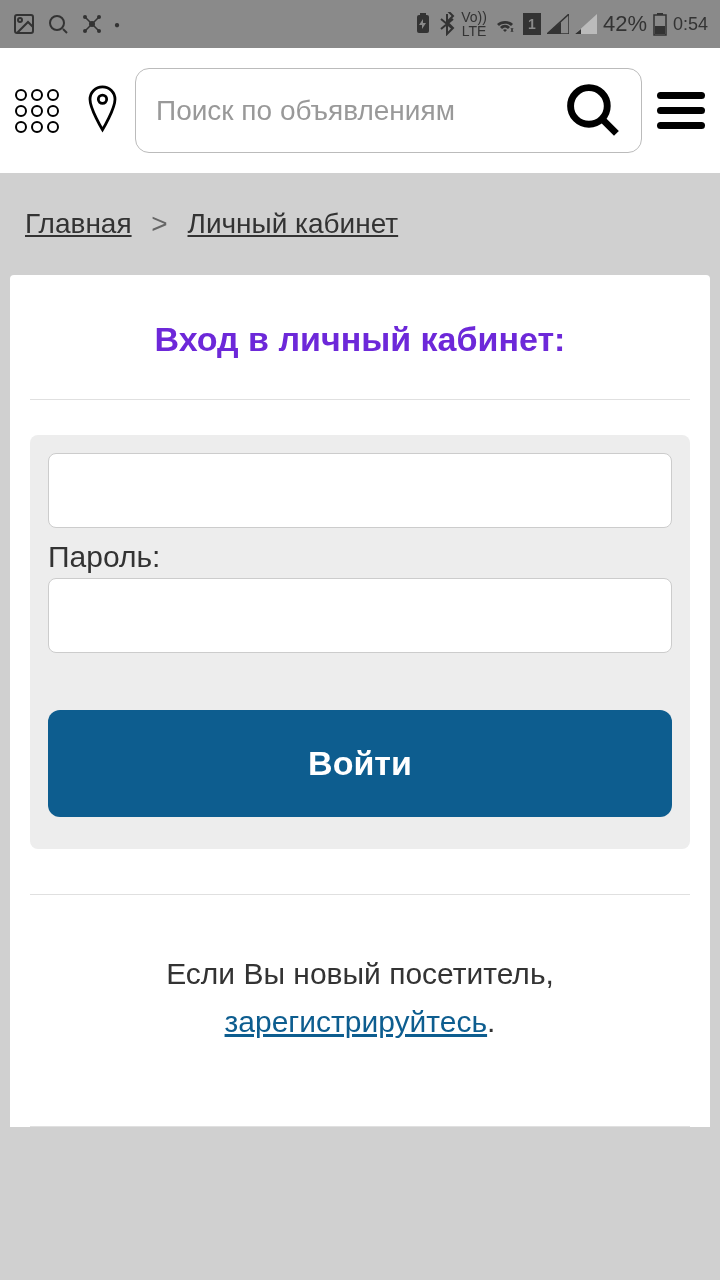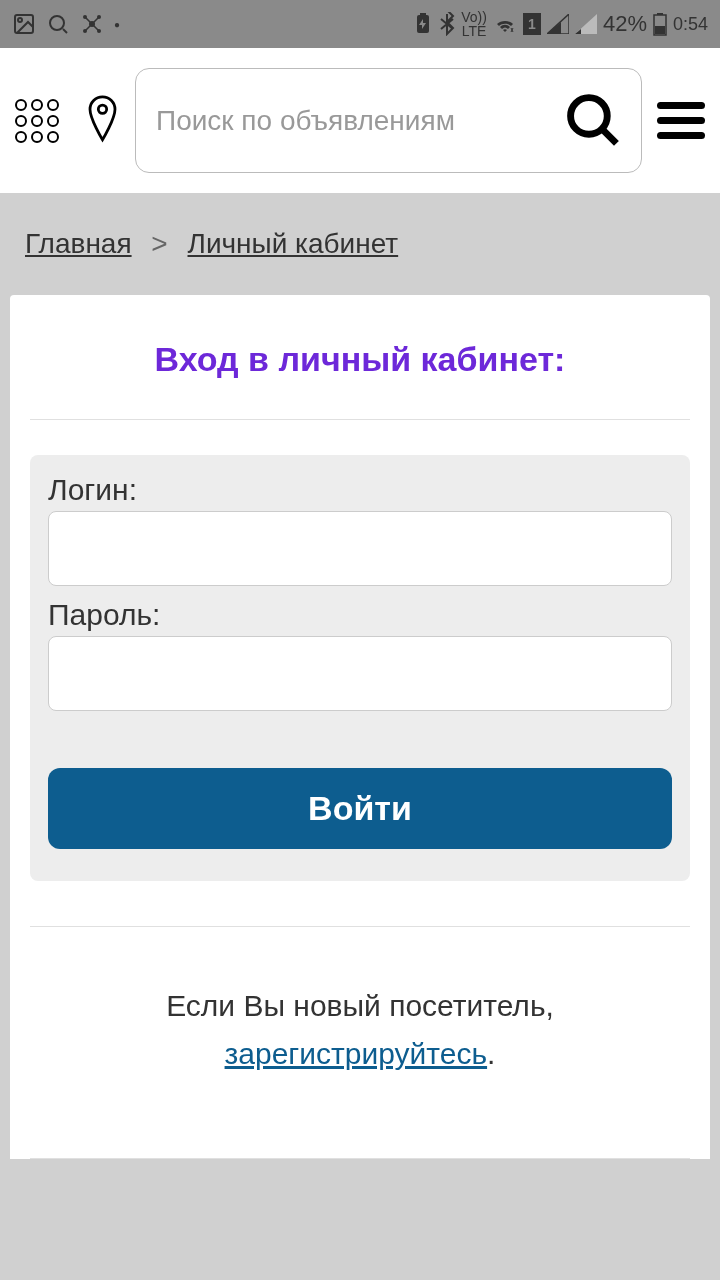--- a/index.html
+++ b/index.html
@@ -44,21 +44,21 @@
     }
     .grid-row { display: flex; gap: 4px; }
     .grid-dot {
       width: 12px; height: 12px;
       border: 2px solid #000;
       border-radius: 50%;
     }
     .pin-icon { width: 35px; height: 50px; }
     .search-box {
       flex: 1;
-      height: 105px;
+      height: 85px;
       border: 1px solid #bbb;
       border-radius: 14px;
       display: flex;
       align-items: center;
       padding: 0 20px;
       background: #fff;
       justify-content: flex-end;
     }
     .search-input {
       flex: 1;
@@ -128,21 +128,21 @@
       height: 75px;
       border: 1px solid #ccc;
       border-radius: 8px;
       font-size: 26px;
       padding: 0 16px;
       margin-bottom: 12px;
       background: #fff;
     }
     .login-button {
       width: 100%;
-      height: 81px;
+      height: 107px;
       background: #0d5d8f;
       color: #fff;
       border: none;
       border-radius: 12px;
       font-size: 34px;
       font-weight: bold;
       margin-top: 45px;
       cursor: pointer;
     }
     
@@ -287,21 +287,20 @@
   <a href="#">Главная</a>
   <span class="breadcrumb-sep">&gt;</span>
   <a href="#">Личный кабинет</a>
 </div>
 
 <div class="card">
   <h1 class="card-title">Вход в личный кабинет:</h1>
   <div class="divider"></div>
 
   <div class="form-section">
-    <label class="form-label">Логин:</label>
     <input class="form-input" type="text" style="">
     <label class="form-label">Пароль:</label>
     <input class="form-input" type="password" style="">
     <button class="login-button">Войти</button>
   </div>
 
   <div class="divider-spaced"></div>
 
   <div class="register-section">
     <span>Если Вы новый посетитель,</span><br>

